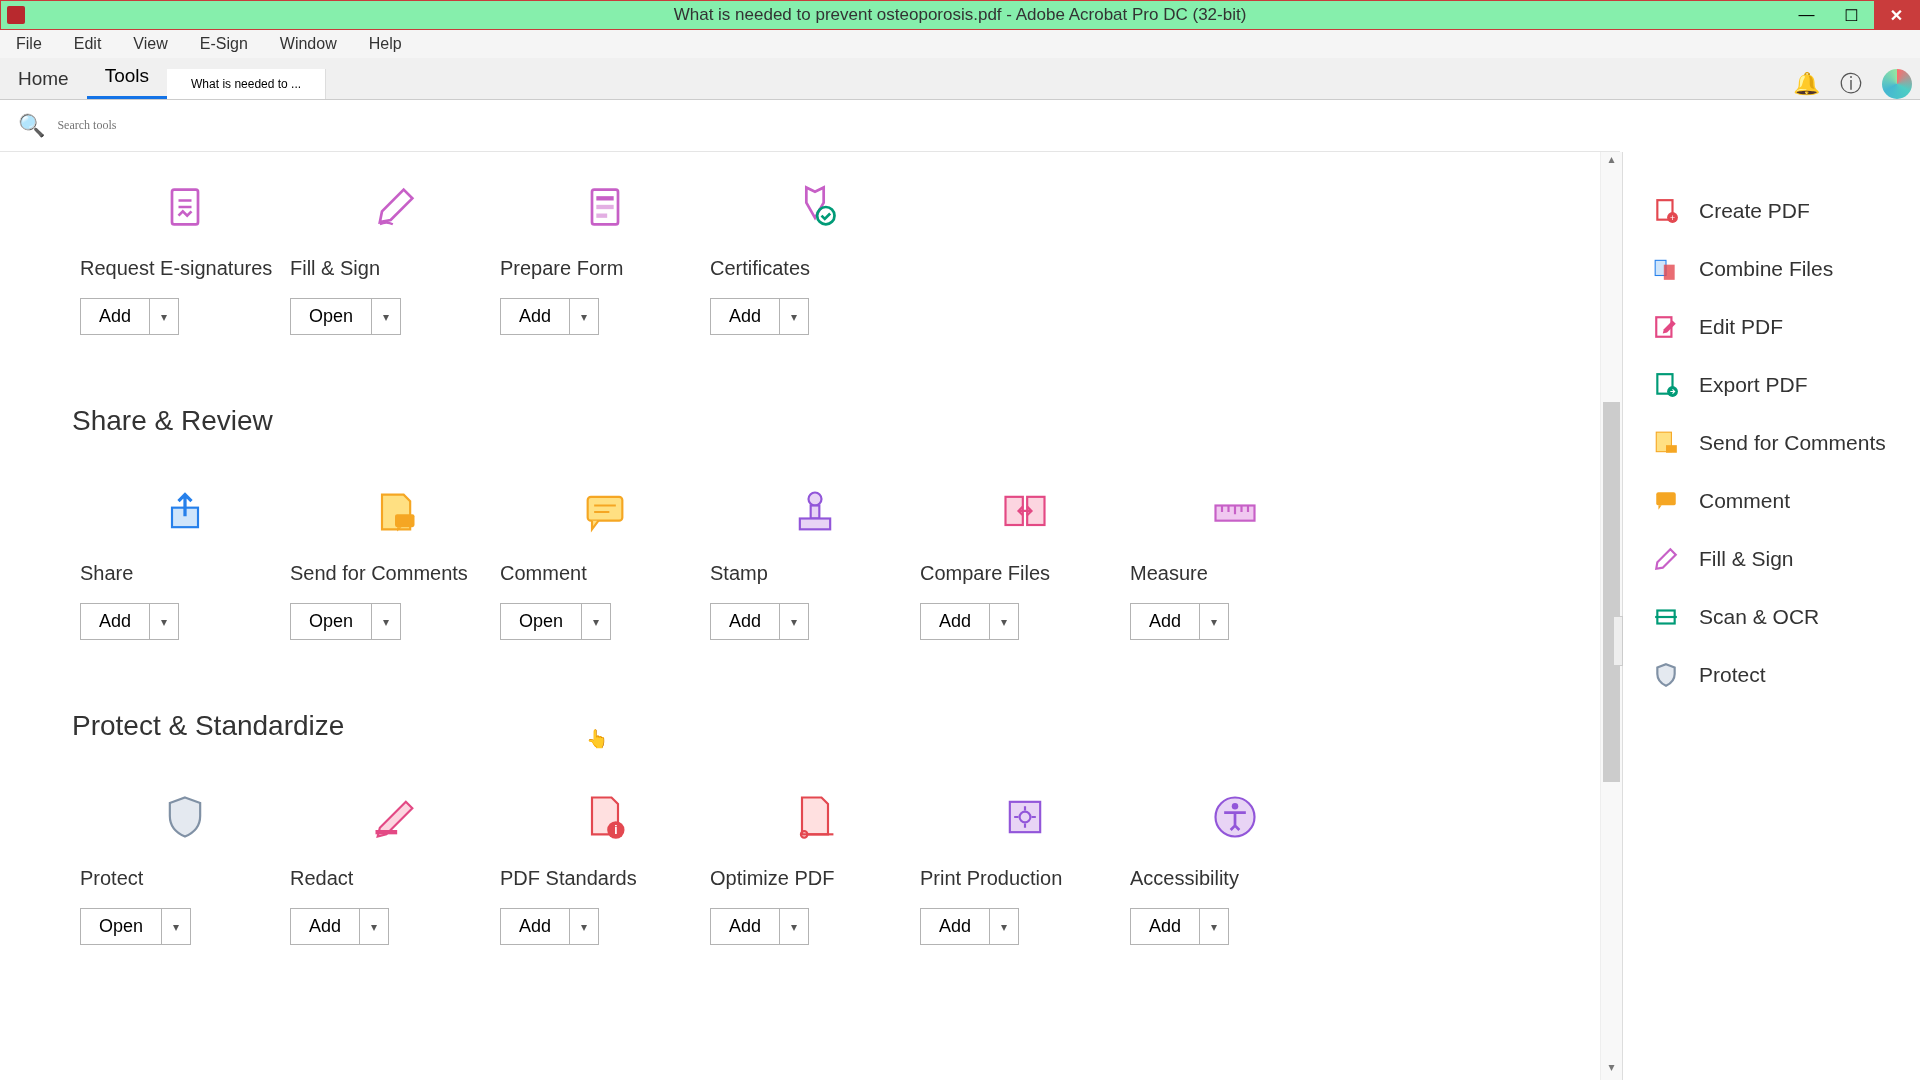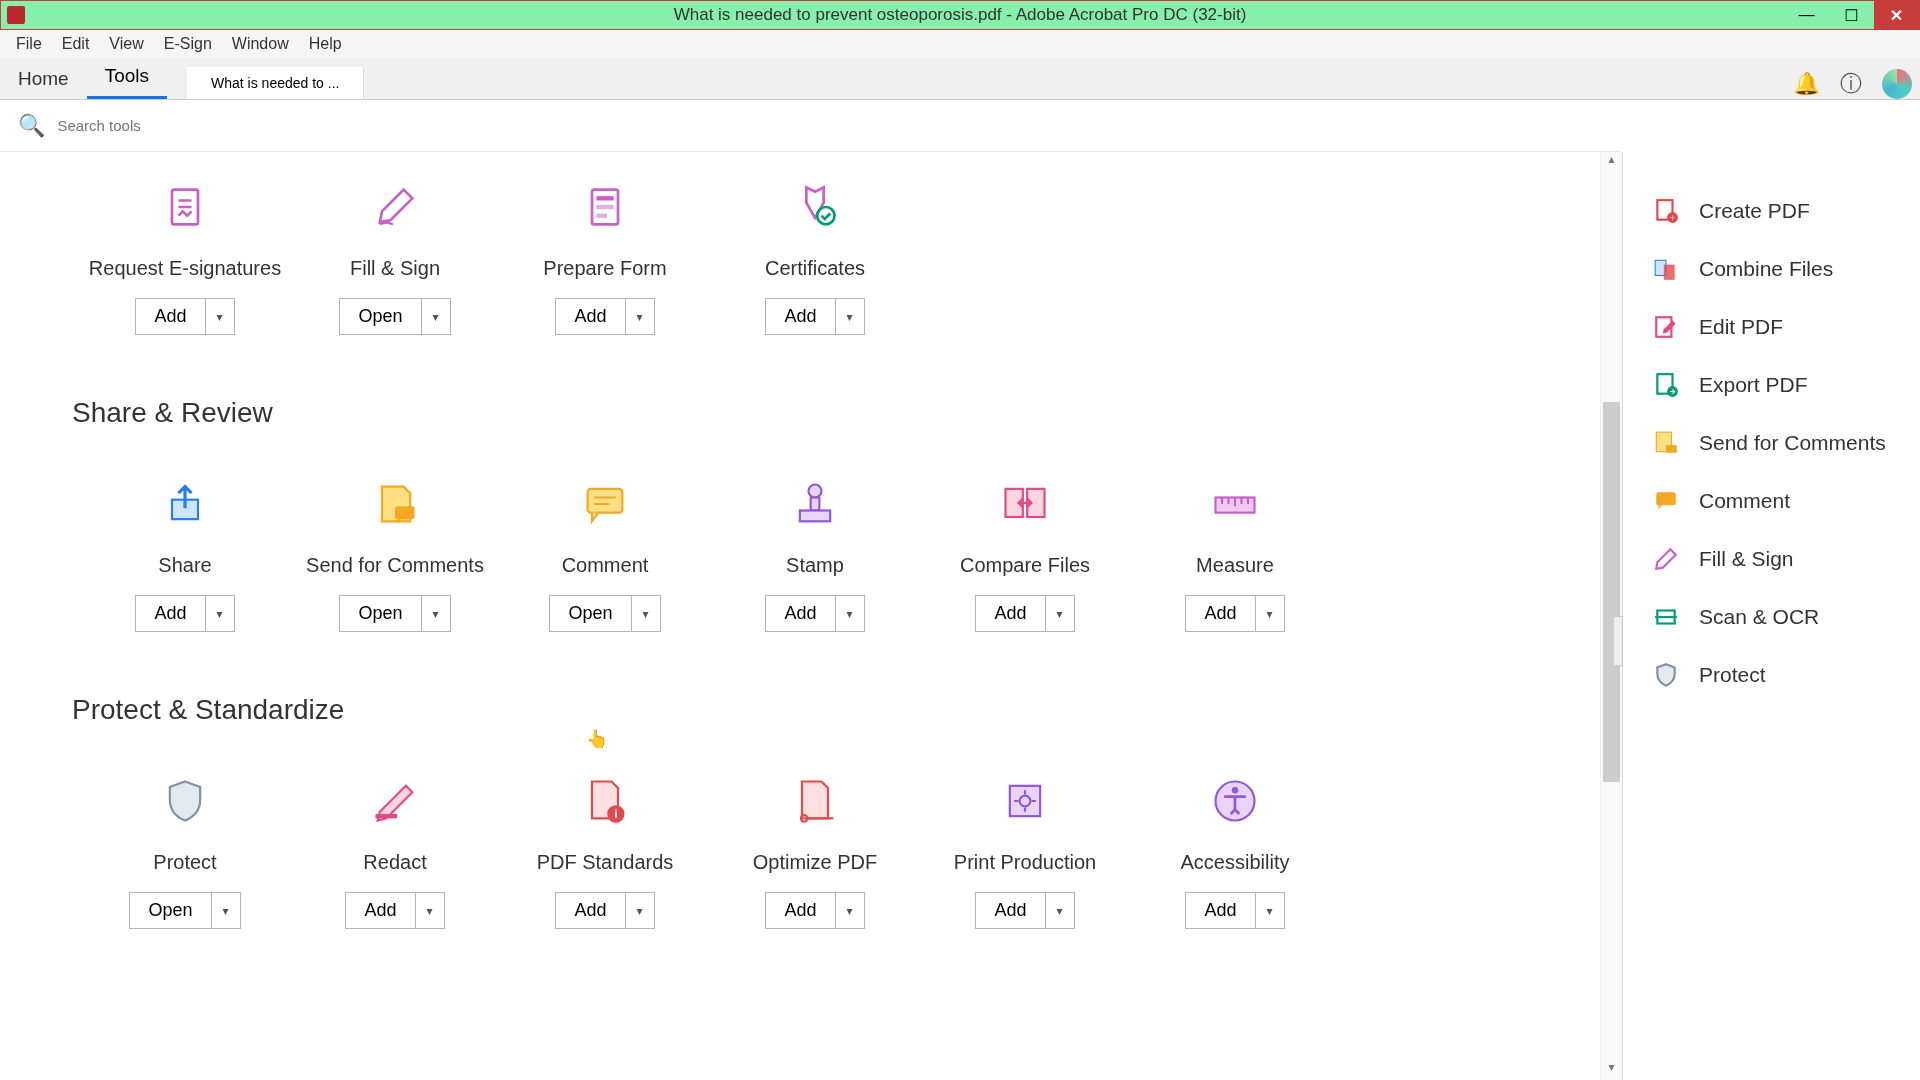--- a/index.html
+++ b/index.html
@@ -5,48 +5,48 @@
   * { margin: 0; padding: 0; box-sizing: border-box; font-family: 'Segoe UI', Arial, sans-serif; }
   body { background: #fff; overflow: hidden; width: 1920px; height: 1080px; }
 
   .titlebar { height: 30px; background: #86efac; border: 1px solid #c93c3c; display: flex; align-items: center; position: relative; }
   .titlebar-icon { width: 18px; height: 18px; margin-left: 6px; background: #b8292e; border-radius: 2px; }
   .titlebar-text { position: absolute; left: 50%; transform: translateX(-50%); font-size: 17px; color: #333; }
   .win-controls { position: absolute; right: 0; top: 0; display: flex; height: 100%; }
   .win-btn { width: 45px; display: flex; align-items: center; justify-content: center; font-size: 16px; }
   .win-close { background: #c93c3c; color: #fff; font-weight: bold; }
 
-  .menubar { height: 28px; background: #f5f5f5; display: flex; align-items: center; padding-left: 6px; font-size: 16px; color: #333; }
+  .menubar { height: 28px; background: #f5f5f5; display: flex; align-items: center; padding-left: 6px; font-size: 16px; color: #333; gap: 12px; }
   .menubar span { padding: 0 10px; }
 
   .tabbar { height: 42px; background: #f0f0f0; border-bottom: 1px solid #ccc; display: flex; align-items: flex-end; position: relative; }
   .nav-tab { padding: 9px 18px; font-size: 19px; color: #333; }
   .nav-tab.active { border-bottom: 3px solid #1473e6; color: #000; font-weight: 500; }
-  .doc-tab { margin-left: 20px; background: #fff; padding: 8px 24px; font-size: 14px; border-right: 1px solid #ddd; }
+  .doc-tab { background: #fff; padding: 8px 24px; font-size: 12px; border-right: 1px solid #ddd; }
   .tabbar-right { position: absolute; right: 8px; display: flex; align-items: center; gap: 18px; }
   .small-icon { width: 26px; height: 26px; display: flex; align-items: center; justify-content: center; font-size: 22px; color: #555; }
   .avatar { width: 30px; height: 30px; border-radius: 50%; background: conic-gradient(#ff6b6b, #4ecdc4, #45b7d1, #96e6a1); }
 
   .search-row { height: 52px; display: flex; align-items: center; padding-left: 18px; border-bottom: 1px solid #e5e5e5; width: 1620px;}
   .search-icon { font-size: 22px; color: #333; margin-right: 12px; }
-  .search-input { border: none; outline: none; font-size: 15px; color: #3b82f6; width: 800px; }
+  .search-input { border: none; outline: none; font-size: 12px; color: #3b82f6; width: 800px; font-family: Liberation Serif, serif; }
 
   .main { display: flex; height: calc(1080px - 152px); }
   .tools-pane { width: 1600px; overflow-y: auto; padding: 20px 0 20px 50px; position: relative; }
   .scrollbar { width: 22px; background: #f8f8f8; border-left: 1px solid #eee; position: relative; }
   .scroll-thumb { position: absolute; top: 250px; left: 2px; right: 2px; height: 380px; background: #ccc; }
   .scroll-arrow { position: absolute; left: 0; right: 0; height: 20px; text-align: center; font-size: 12px; color: #777; }
 
   .side-pane { flex: 1; border-left: 1px solid #ddd; padding: 30px 20px; position: relative; }
   .side-item { display: flex; align-items: center; padding: 16px 10px; font-size: 21px; color: #333; gap: 20px; }
   .side-ico { width: 26px; height: 26px; }
   .side-handle { position: absolute; left: -10px; top: 50%; width: 10px; height: 50px; background: #eee; border: 1px solid #ccc; }
 
   .tool-grid { display: flex; flex-wrap: wrap; gap: 0; }
-  .tool-card { width: 210px; text-align: center; margin-bottom: 32px; }
+  .tool-card { width: 210px; margin-bottom: 40px; }
   .tool-icon { height: 70px; display: flex; align-items: center; justify-content: center; margin-bottom: 15px; }
   .tool-label { font-size: 20px; color: #333; margin-bottom: 18px; }
   .btn-group { display: inline-flex; border: 1px solid #b3b3b3; }
   .btn-main { padding: 7px 18px; font-size: 18px; background: #fff; border-right: 1px solid #b3b3b3; }
   .btn-drop { width: 28px; display: flex; align-items: center; justify-content: center; background: #fff; }
   .btn-drop::after { content: '▾'; font-size: 12px; color: #555; }
 
   .section-title { font-size: 28px; color: #333; margin: 30px 0 40px 22px; }
 
   svg { width: 52px; height: 52px; }

